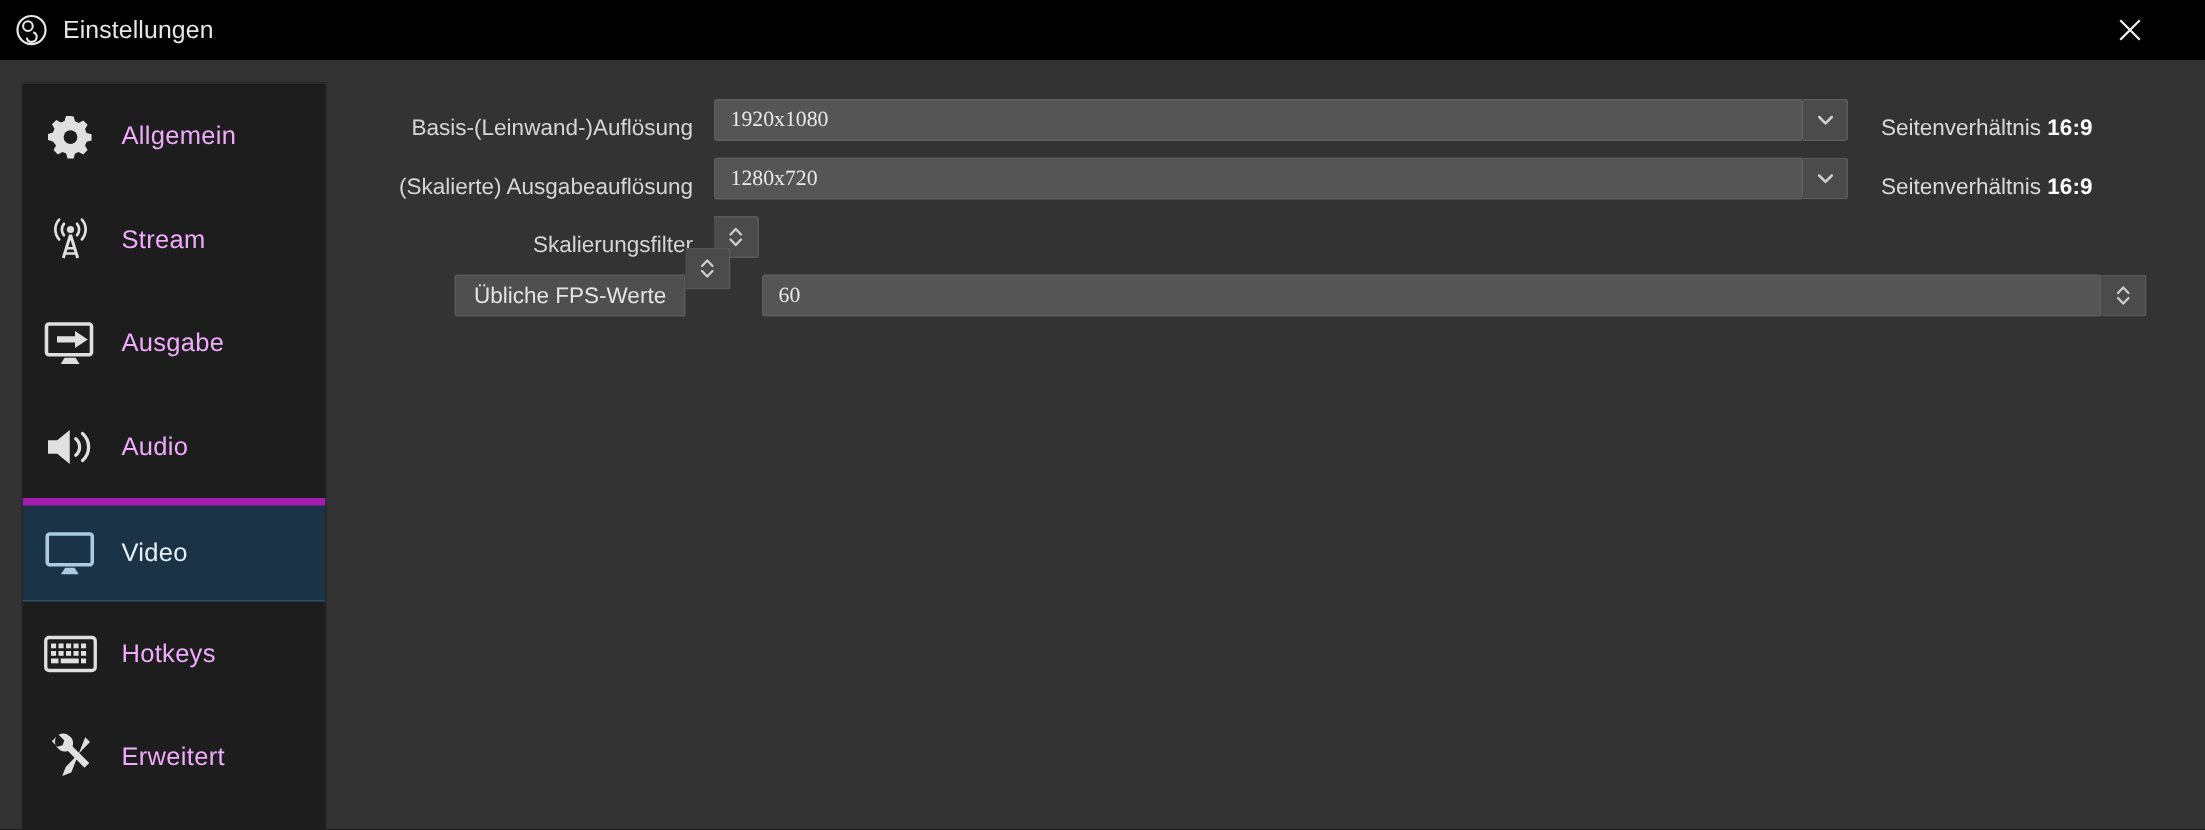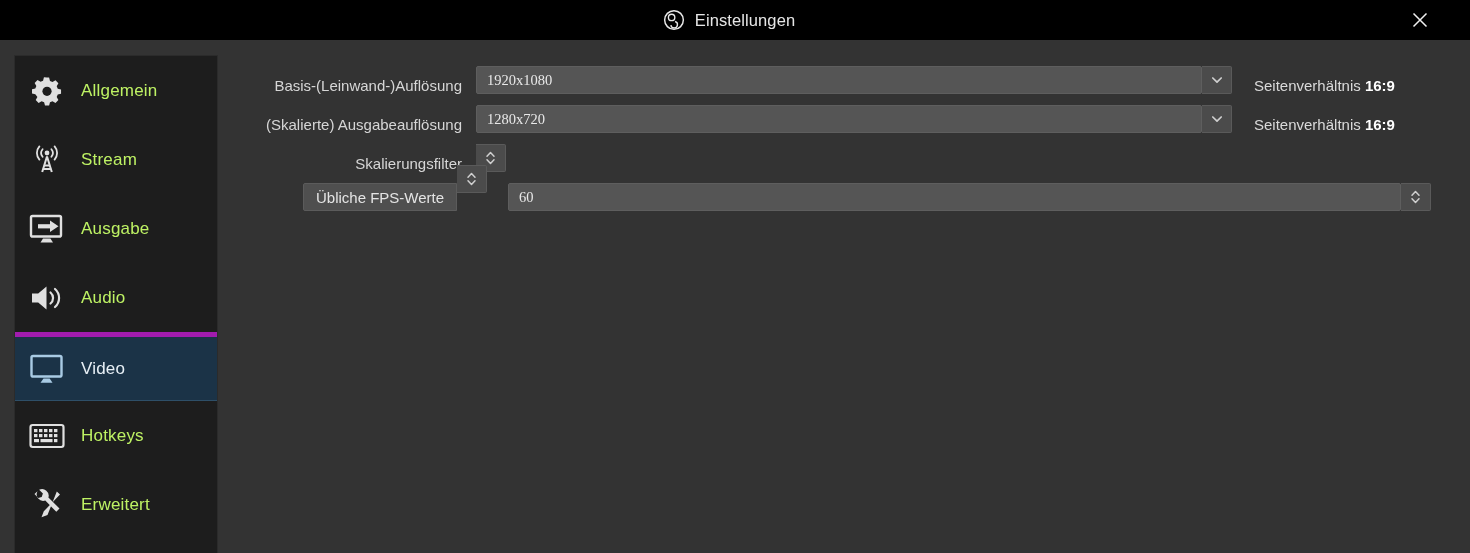--- a/index.html
+++ b/index.html
@@ -12,21 +12,21 @@
     font-family: "Liberation Sans", "DejaVu Sans", sans-serif;
     color: #d8d8d8;
     -webkit-font-smoothing: antialiased;
   }
 
   
   .titlebar {
     position: absolute; left: 0; top: 0;
     width: 1448px; height: 40px;
     background: #000000;
-    display: flex; align-items: center; justify-content: center;
+    display: flex; align-items: center;
   }
   .title-logo {
     margin-left: 9px; margin-right: 9px;
     width: 24px; height: 24px;
     display: flex; align-items: center; justify-content: center;
   }
   .title-text {
     font-size: 16.5px;
     color: #e6e6e6;
     letter-spacing: 0.1px;
@@ -67,21 +67,21 @@
     border-top: 5px solid #a21caf;
     border-bottom: 1px solid #2e4f68;
   }
   .nav-icon {
     width: 48px; height: 44px;
     display: flex; align-items: center; justify-content: center;
     flex: 0 0 48px;
   }
   .nav-label {
     font-size: 17px;
-    color: #bef264;
+    color: #f0abfc;
     margin-left: 10px;
     letter-spacing: 0.2px;
   }
   .nav-item.selected .nav-label { color: #e8f0f6; }
 
   
   .form {
     position: absolute;
     left: 232px; top: 15px;
     width: 1225px;

